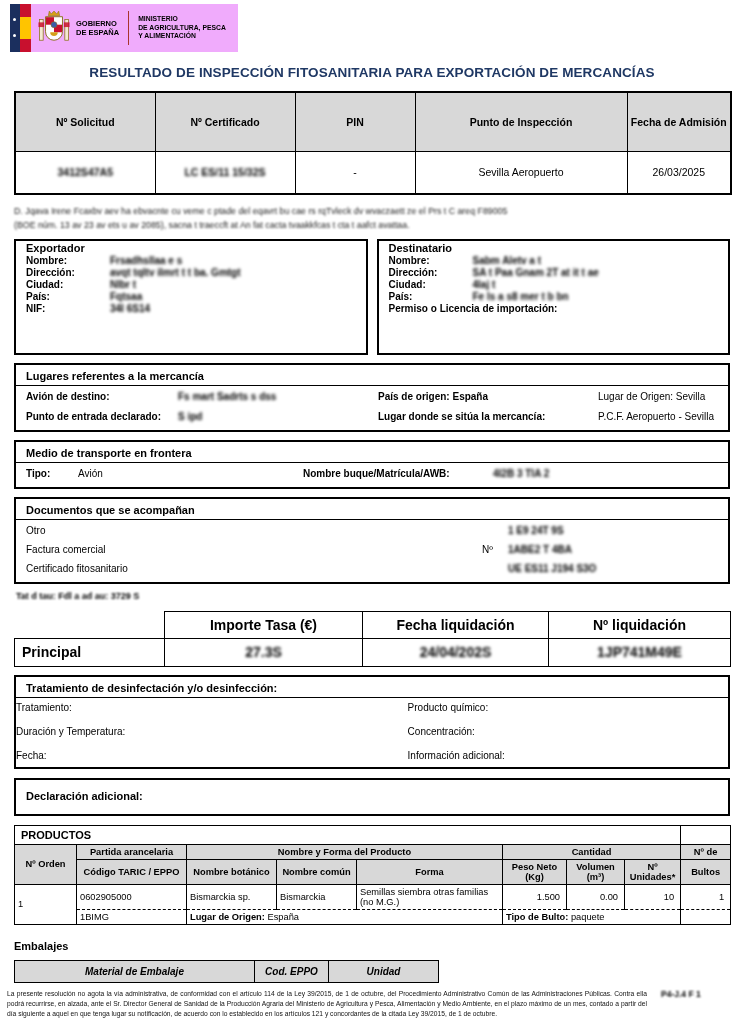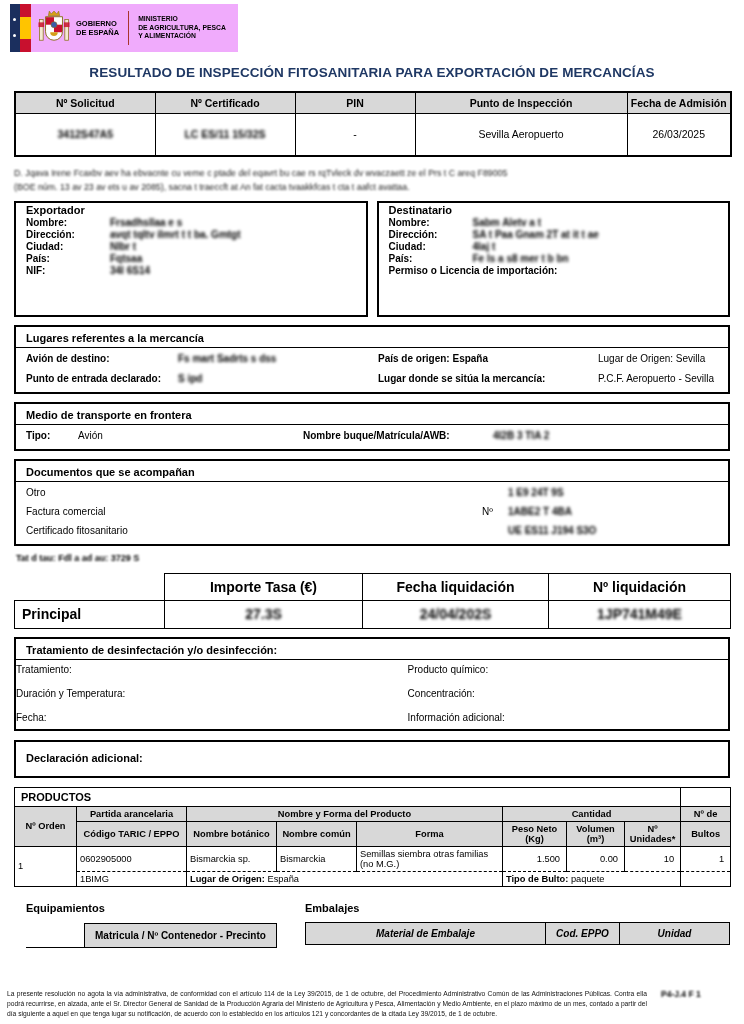--- a/index.html
+++ b/index.html
@@ -17,21 +17,21 @@
   .gob-text { font-size:7.5px; font-weight:bold; line-height:1.2; margin:0 9px 0 6px; }
   .logo-divider { width:1px; height:34px; background:#a8352c; }
   .min-text { font-size:6.8px; font-weight:bold; line-height:1.25; margin-left:9px; }
 
   .doc-title { margin-top:13px; text-align:center; color:#1f3864; font-weight:bold; font-size:13.5px; letter-spacing:.1px; }
 
   
   table { border-collapse:collapse; }
   .summary { width:716px; margin-top:11px; border:2px solid #000; table-layout:fixed; }
   .summary th, .summary td { border:1.5px solid #000; text-align:center; }
-  .summary th { background:#d8d8d8; font-size:10.5px; padding:4px 2px; }
+  .summary th { background:#d8d8d8; font-size:10.5px; padding:23px 2px; }
   .summary td { height:42px; font-size:10.5px; }
 
   .rx { filter:blur(1.6px); font-weight:bold; }
   .rx-soft { filter:blur(1.3px); }
 
   .intro { margin-top:9px; font-size:8.8px; line-height:1.6; color:#1a1a1a; }
 
   .two-col { display:flex; gap:9px; margin-top:7px; }
   .half-box { flex:1; border:2px solid #000; height:116px; padding:1px 10px; }
   .box-title { font-weight:bold; font-size:11px; }
@@ -330,27 +330,20 @@
     <tr class="r2">
       <td>1BIMG</td>
       <td colspan="3" class="left"><span class="lab">Lugar de Origen:</span> <span>España</span></td>
       <td colspan="3" class="left"><span class="lab">Tipo de Bulto:</span> <span>paquete</span></td>
       <td></td>
     </tr>
   </tbody>
     </table>
 
   <div class="equip-emb">
-    <div class="equip">
-      <div class="mini-title">Equipamientos</div>
-      <div class="equip-row">
-        <div class="equip-ghost"></div>
-        <div class="equip-head">Matricula  / Nº Contenedor - Precinto</div>
-      </div>
-    </div>
     <div class="emb">
       <div class="mini-title">Embalajes</div>
       <table class="emb-table">
         <colgroup>
             <col style="width:240px">
             <col style="width:74px">
             <col style="width:110px">
           </colgroup>
         <tbody>
             <tr>

